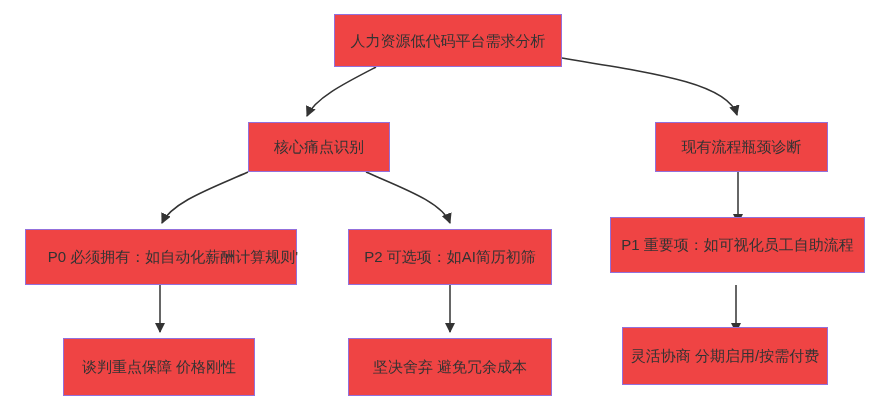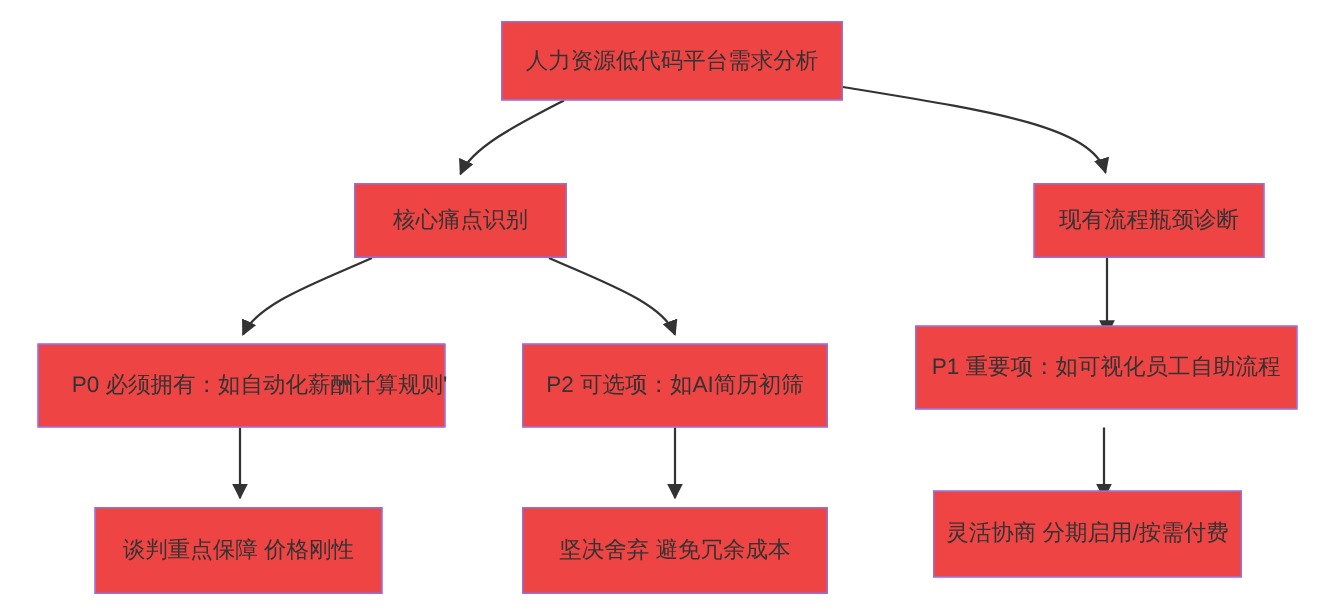--- a/index.html
+++ b/index.html
@@ -32,22 +32,22 @@
     line-height: 1.2;
     display: flex;
     align-items: center;
     justify-content: center;
     text-align: center;
     padding: 4px 8px;
     white-space: nowrap;
   }
   
   .n-root       { left: 334px; top: 14px;  width: 228px; height: 53px; }
-  .n-pain       { left: 236px; top: 122px; width: 142px; height: 50px; }
-  .n-bottleneck { left: 689px; top: 122px; width: 154px; height: 50px; }
+  .n-pain       { left: 248px; top: 122px; width: 142px; height: 50px; }
+  .n-bottleneck { left: 655px; top: 122px; width: 173px; height: 50px; }
   .n-p0         { left: 25px;  top: 229px; width: 272px; height: 56px; padding-left: 32px; }
   .n-p2         { left: 348px; top: 229px; width: 204px; height: 56px; }
   .n-p1         { left: 610px; top: 217px; width: 255px; height: 56px; }
   .n-b1         { left: 63px;  top: 338px; width: 192px; height: 58px; }
   .n-b2         { left: 348px; top: 338px; width: 204px; height: 58px; }
   .n-b3         { left: 622px; top: 327px; width: 206px; height: 58px; }
   .edge {
     fill: none;
     stroke: #333333;
     stroke-width: 1.5px;

